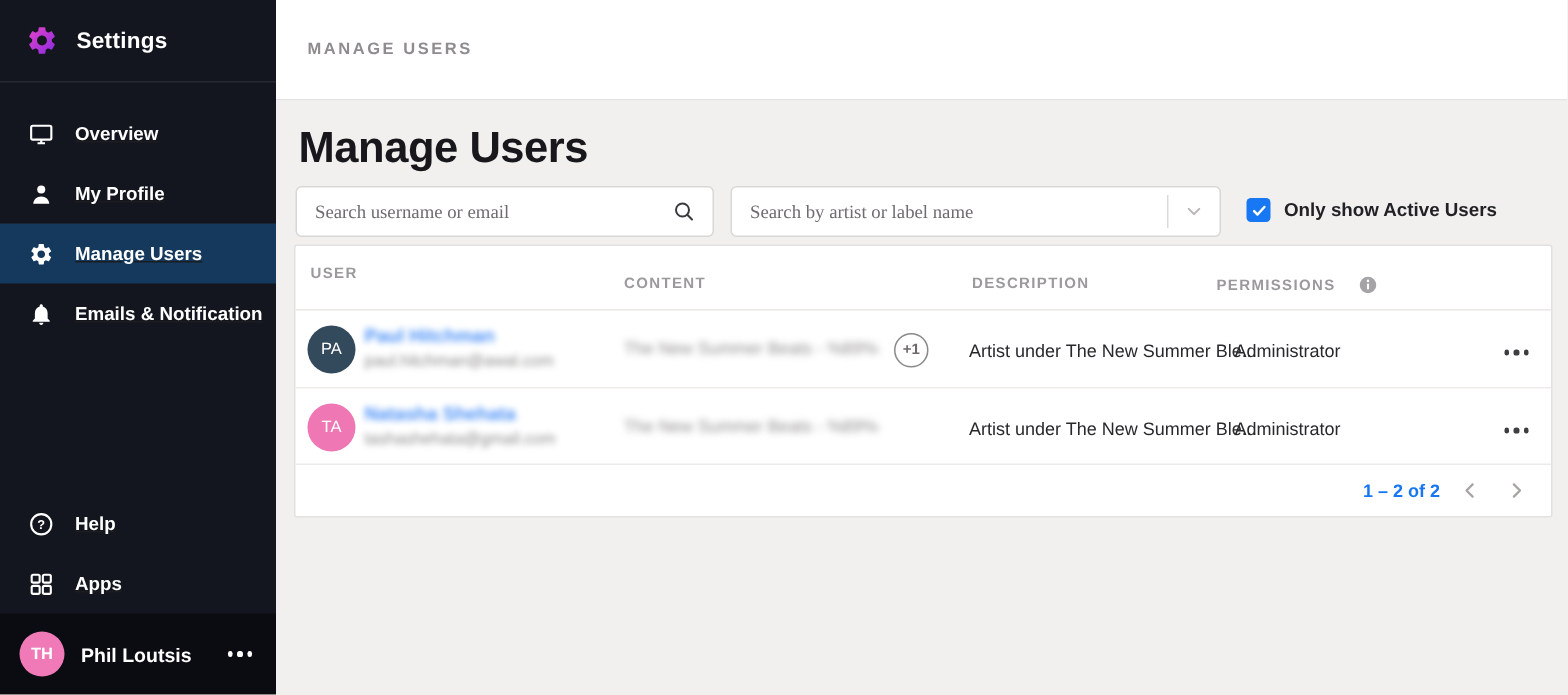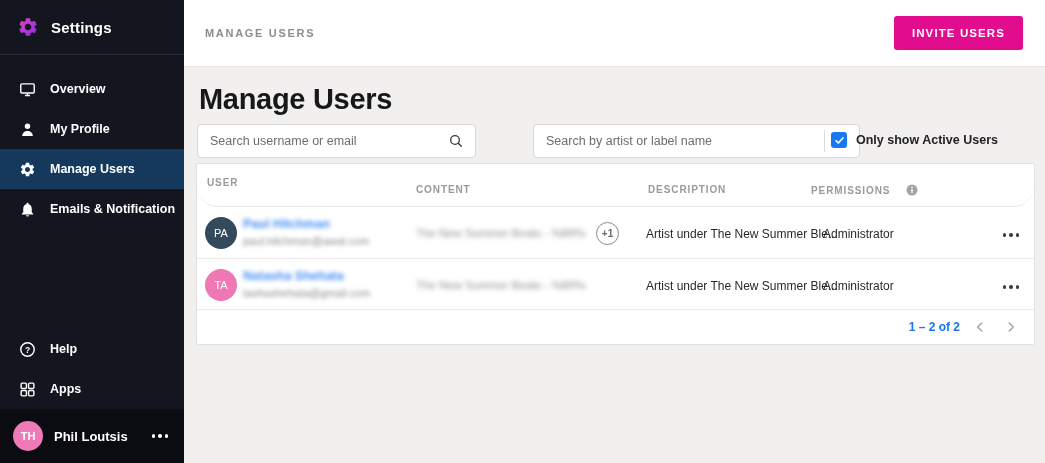--- a/index.html
+++ b/index.html
@@ -14,21 +14,21 @@
   
   .sidebar {
     position:absolute; left:0; top:0; width:184px; height:463px;
     background:#14161f; display:flex; flex-direction:column;
   }
   .sidebar-header {
     height:55px; flex:0 0 55px; border-bottom:1px solid #272a34;
     display:flex; align-items:center; gap:12px; padding-left:17px;
   }
   .app-title { color:#ffffff; font-size:15px; font-weight:700; letter-spacing:.2px; }
-  .nav { padding-top:14px; }
+  .nav { padding-top:14px;text-decoration:underline; }
   .nav-item {
     height:40px; display:flex; align-items:center; gap:14px;
     padding-left:19px; color:#ffffff; font-size:12.5px; font-weight:600;
     cursor:pointer; white-space:nowrap;
   }
   .nav-item.active { background:#14395c; }
   .nav-icon { width:17px; height:17px; flex:0 0 17px; display:flex; align-items:center; justify-content:center; }
   .nav-icon svg { display:block; }
   .spacer { flex:1; }
   .sidebar-footer {
@@ -57,41 +57,41 @@
     padding:11px 18px; cursor:pointer;
   }
   
   .page-title {
     position:absolute; left:199px; top:83px;
     font-size:29px; font-weight:700; letter-spacing:-.3px; color:#17171c;
   }
   .search-wrap { position:absolute; top:124px; height:34px; background:#fff;
     border:1px solid #d9d7d5; border-radius:4px; display:flex; align-items:center; }
   .search-user-wrap { left:197px; width:279px; }
-  .search-artist-wrap { left:487px; width:327px;margin-left:46px; }
+  .search-artist-wrap { left:487px; width:327px; }
   .search-wrap input {
     border:none; outline:none; background:transparent; flex:1;
-    font-family:Liberation Sans, sans-serif; font-size:12.5px; color:#3a3a3e; padding:0 8px 0 12px;
+    font-family:Liberation Serif, serif; font-size:12.5px; color:#3a3a3e; padding:0 8px 0 12px;
   }
   .search-wrap input::placeholder { color:#6f6c70; opacity:1; }
   .search-icon-btn { padding:0 11px 0 4px; display:flex; align-items:center; cursor:pointer; }
   .select-divider { width:1px; height:22px; background:#ddDBD9; background:#dddbd9; }
   .select-chevron { padding:0 10px; display:flex; align-items:center; cursor:pointer; }
   .active-filter { position:absolute; left:831px; top:132px; display:flex; align-items:center; gap:9px; cursor:pointer;justify-content:center; }
   .checkbox {
     width:16px; height:16px; border-radius:3px; background:#1877f2;
     display:flex; align-items:center; justify-content:center;
   }
   .checkbox-label { font-size:12.5px; font-weight:600; color:#222226; }
   
   .card {
     position:absolute; left:196px; top:163px; width:839px; height:182px;
     background:#ffffff; border:1px solid #e3e1df; border-radius:2px;
   }
-  .thead { position:relative; height:43px; border-bottom:1px solid #eae8e6;border-radius:21px; }
+  .thead { position:relative; height:43px; border-bottom:1px solid #eae8e6; }
   .th { position:absolute; font-size:10px; font-weight:700; letter-spacing:.9px; color:#9b999c; }
   .th-user { left:10px; top:13px; }
   .th-content { left:219px; top:20px; }
   .th-desc { left:440px; top:20px;padding-left:11px; }
   .th-perm { left:614px; top:20px; display:flex; align-items:center; gap:16px; }
   .trow { position:relative; height:52px; border-bottom:1px solid #edebe9; }
   .trow.last { height:51px; }
   .avatar {
     position:absolute; left:8px; top:10px; width:32px; height:32px; border-radius:50%;
     color:#fff; font-size:11px; font-weight:400;
@@ -214,21 +214,20 @@
     <span class="kebab">
         <i></i>
         <i></i>
         <i></i>
       </span>
   </div>
 </div>
 
 <div class="topbar">
   <span class="breadcrumb">MANAGE USERS</span>
-  <button class="invite-btn">INVITE USERS</button>
 </div>
 
 <div class="page-title">Manage Users</div>
 
 <div class="search-wrap search-user-wrap">
   <input type="text" placeholder="Search username or email" style="">
   <span class="search-icon-btn">
     <svg width="16" height="16" viewBox="0 0 24 24" fill="none" stroke="#3a3a3e" stroke-width="2" stroke-linecap="round">
       <circle cx="10.5" cy="10.5" r="6.5"></circle>
         <line x1="15.3" y1="15.3" x2="20" y2="20"></line>

